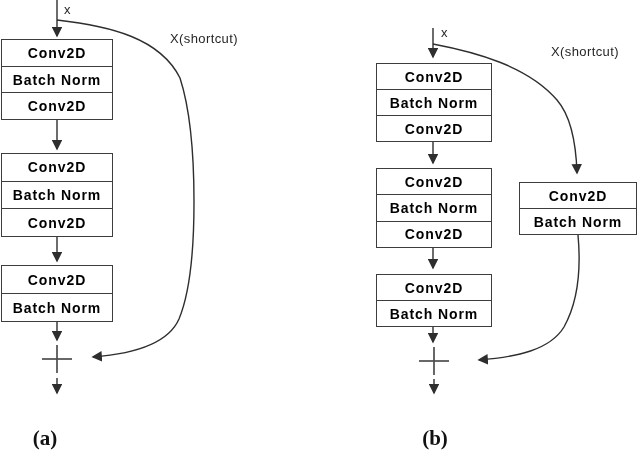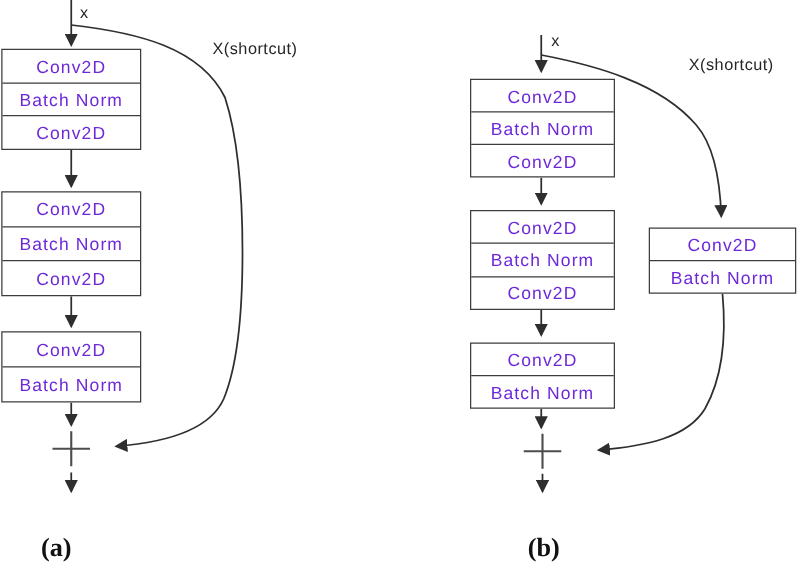--- a/index.html
+++ b/index.html
@@ -6,22 +6,22 @@
   .canvas {
     position:relative; width:640px; height:455px; background:#ffffff;
     font-family:"Liberation Sans", sans-serif; overflow:hidden;
   }
   .group {
     position:absolute; display:flex; flex-direction:column;
     border:1.5px solid #3d3d3d; background:#ffffff; box-sizing:border-box;
   }
   .row {
     flex:1; display:flex; align-items:center; justify-content:center;
-    font-size:14px; letter-spacing:0.9px; color:#6d28d9;
-    border-bottom:1.5px solid #3d3d3d; white-space:nowrap;
+    font-size:14px; letter-spacing:0.9px; color:#000000;
+    border-bottom:1.5px solid #3d3d3d; white-space:nowrap;font-weight:bold;
   }
   .row:last-child { border-bottom:none; }
   .lbl { position:absolute; color:#262626; font-size:13px; letter-spacing:0.4px; white-space:nowrap; }
   .caption {
     position:absolute; font-family:"Liberation Serif", serif; font-weight:bold;
     font-size:21px; color:#111111; width:60px; text-align:center;
   }
   svg.wires { position:absolute; left:0; top:0; }
   .wire { stroke:#2e2e2e; stroke-width:1.4; fill:none; }
   .plus { stroke:#4d4d4d; stroke-width:1.7; fill:none; }

